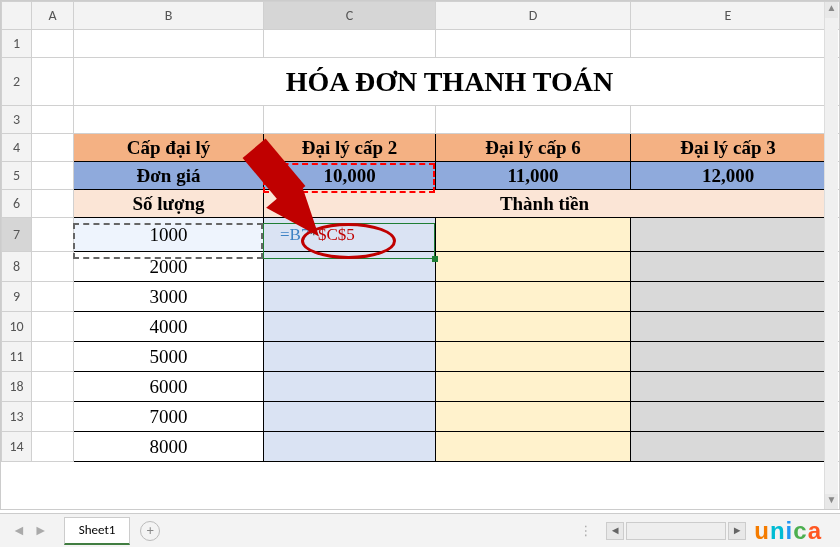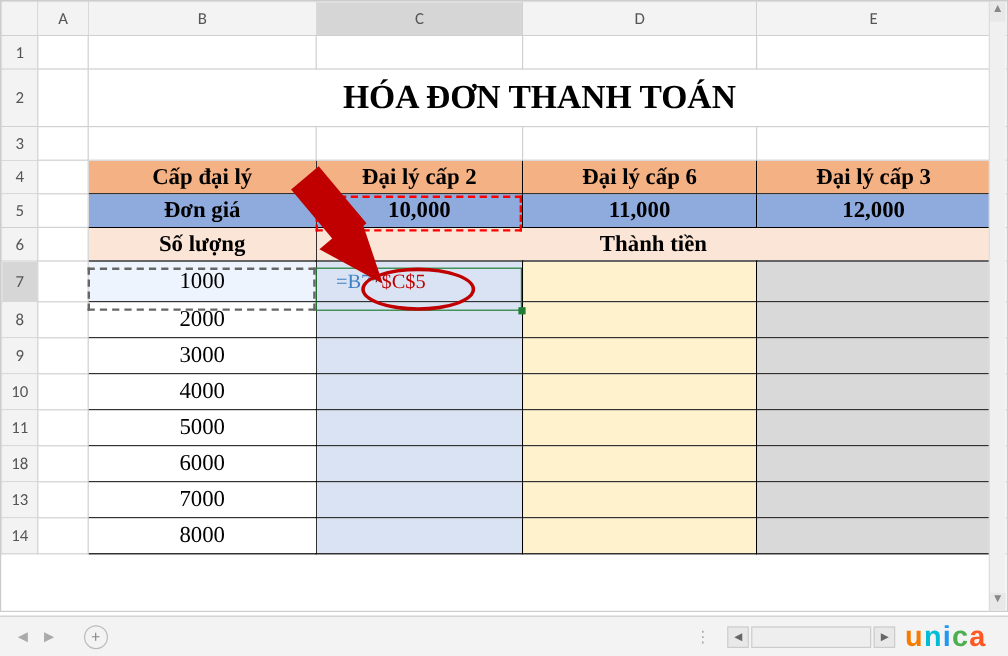--- a/index.html
+++ b/index.html
@@ -386,20 +386,21 @@
     <div class="up">▲</div>
     <div class="dn">▼</div>
   </div>
 </div>
 
 <div class="tabbar">
   <div class="tab-nav">
     <span>◄</span>
     <span>►</span>
   </div>
+  <div class="tab">Sheet1</div>
   <div class="tab-add">+</div>
   <div class="spacer"></div>
   <div class="dots">⋮</div>
   <div class="hscroll">
     <div class="btn">◄</div>
     <div class="track"></div>
     <div class="btn">►</div>
   </div>
   <div class="logo">
     <span class="u">u</span><span class="n">n</span><span class="i">i</span><span class="c">c</span><span class="a">a</span>

